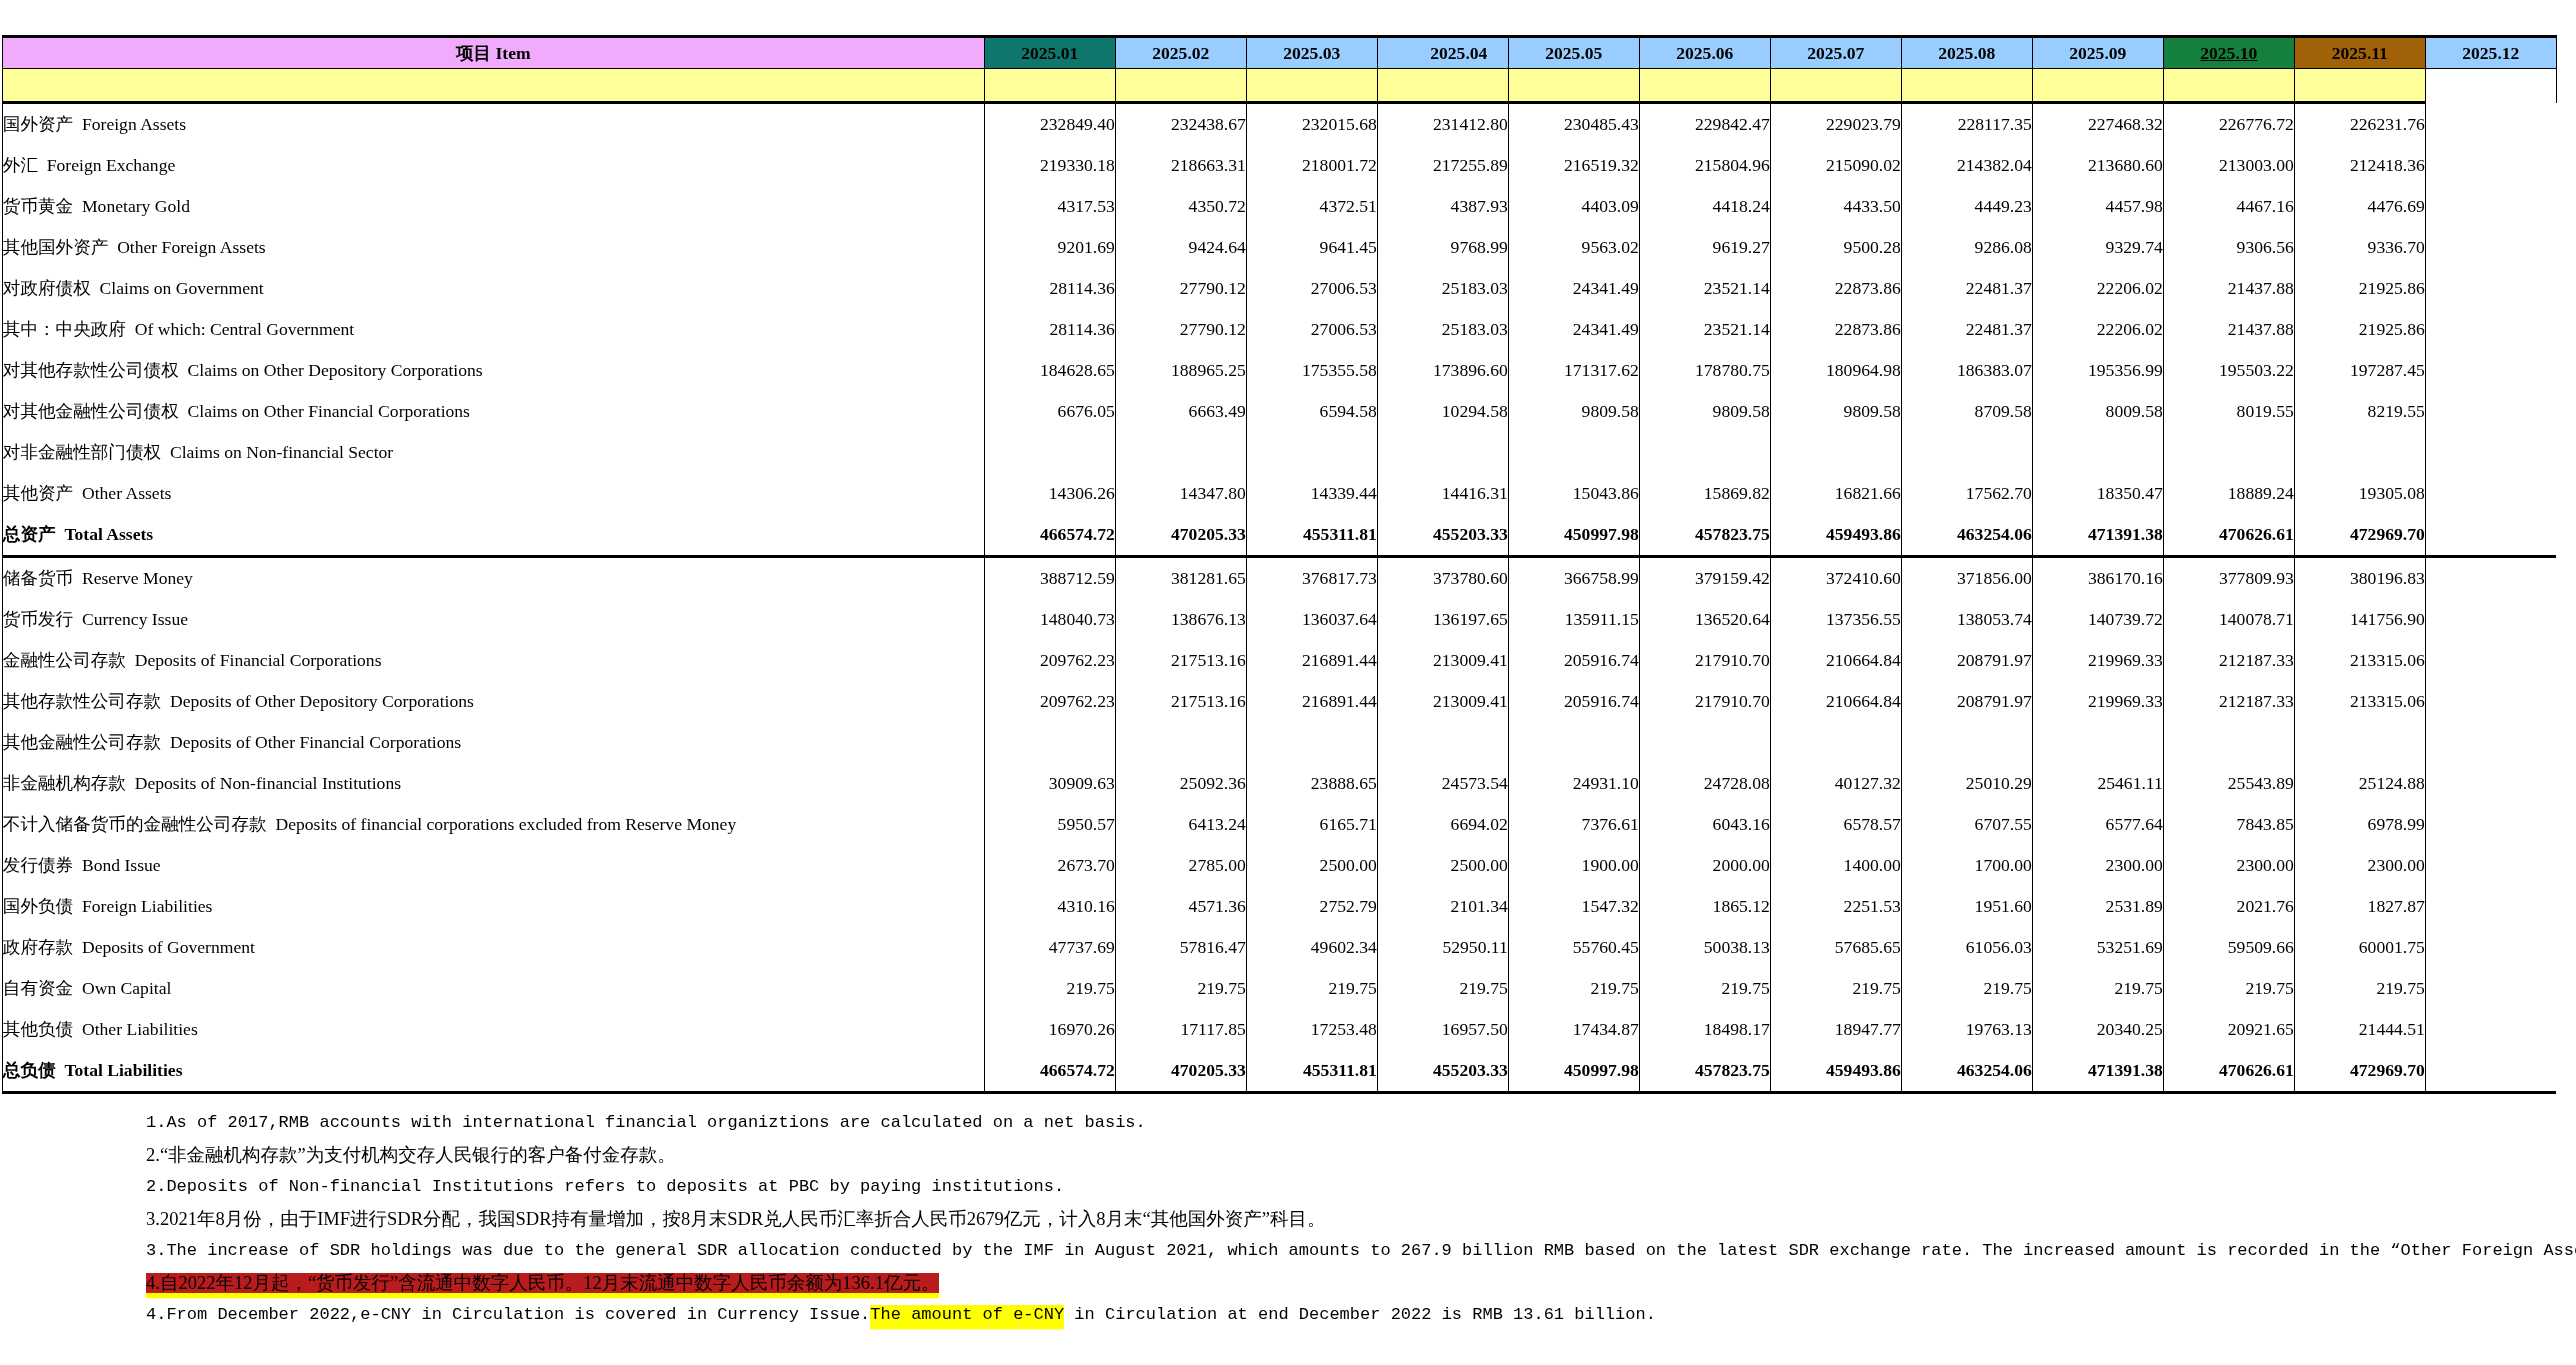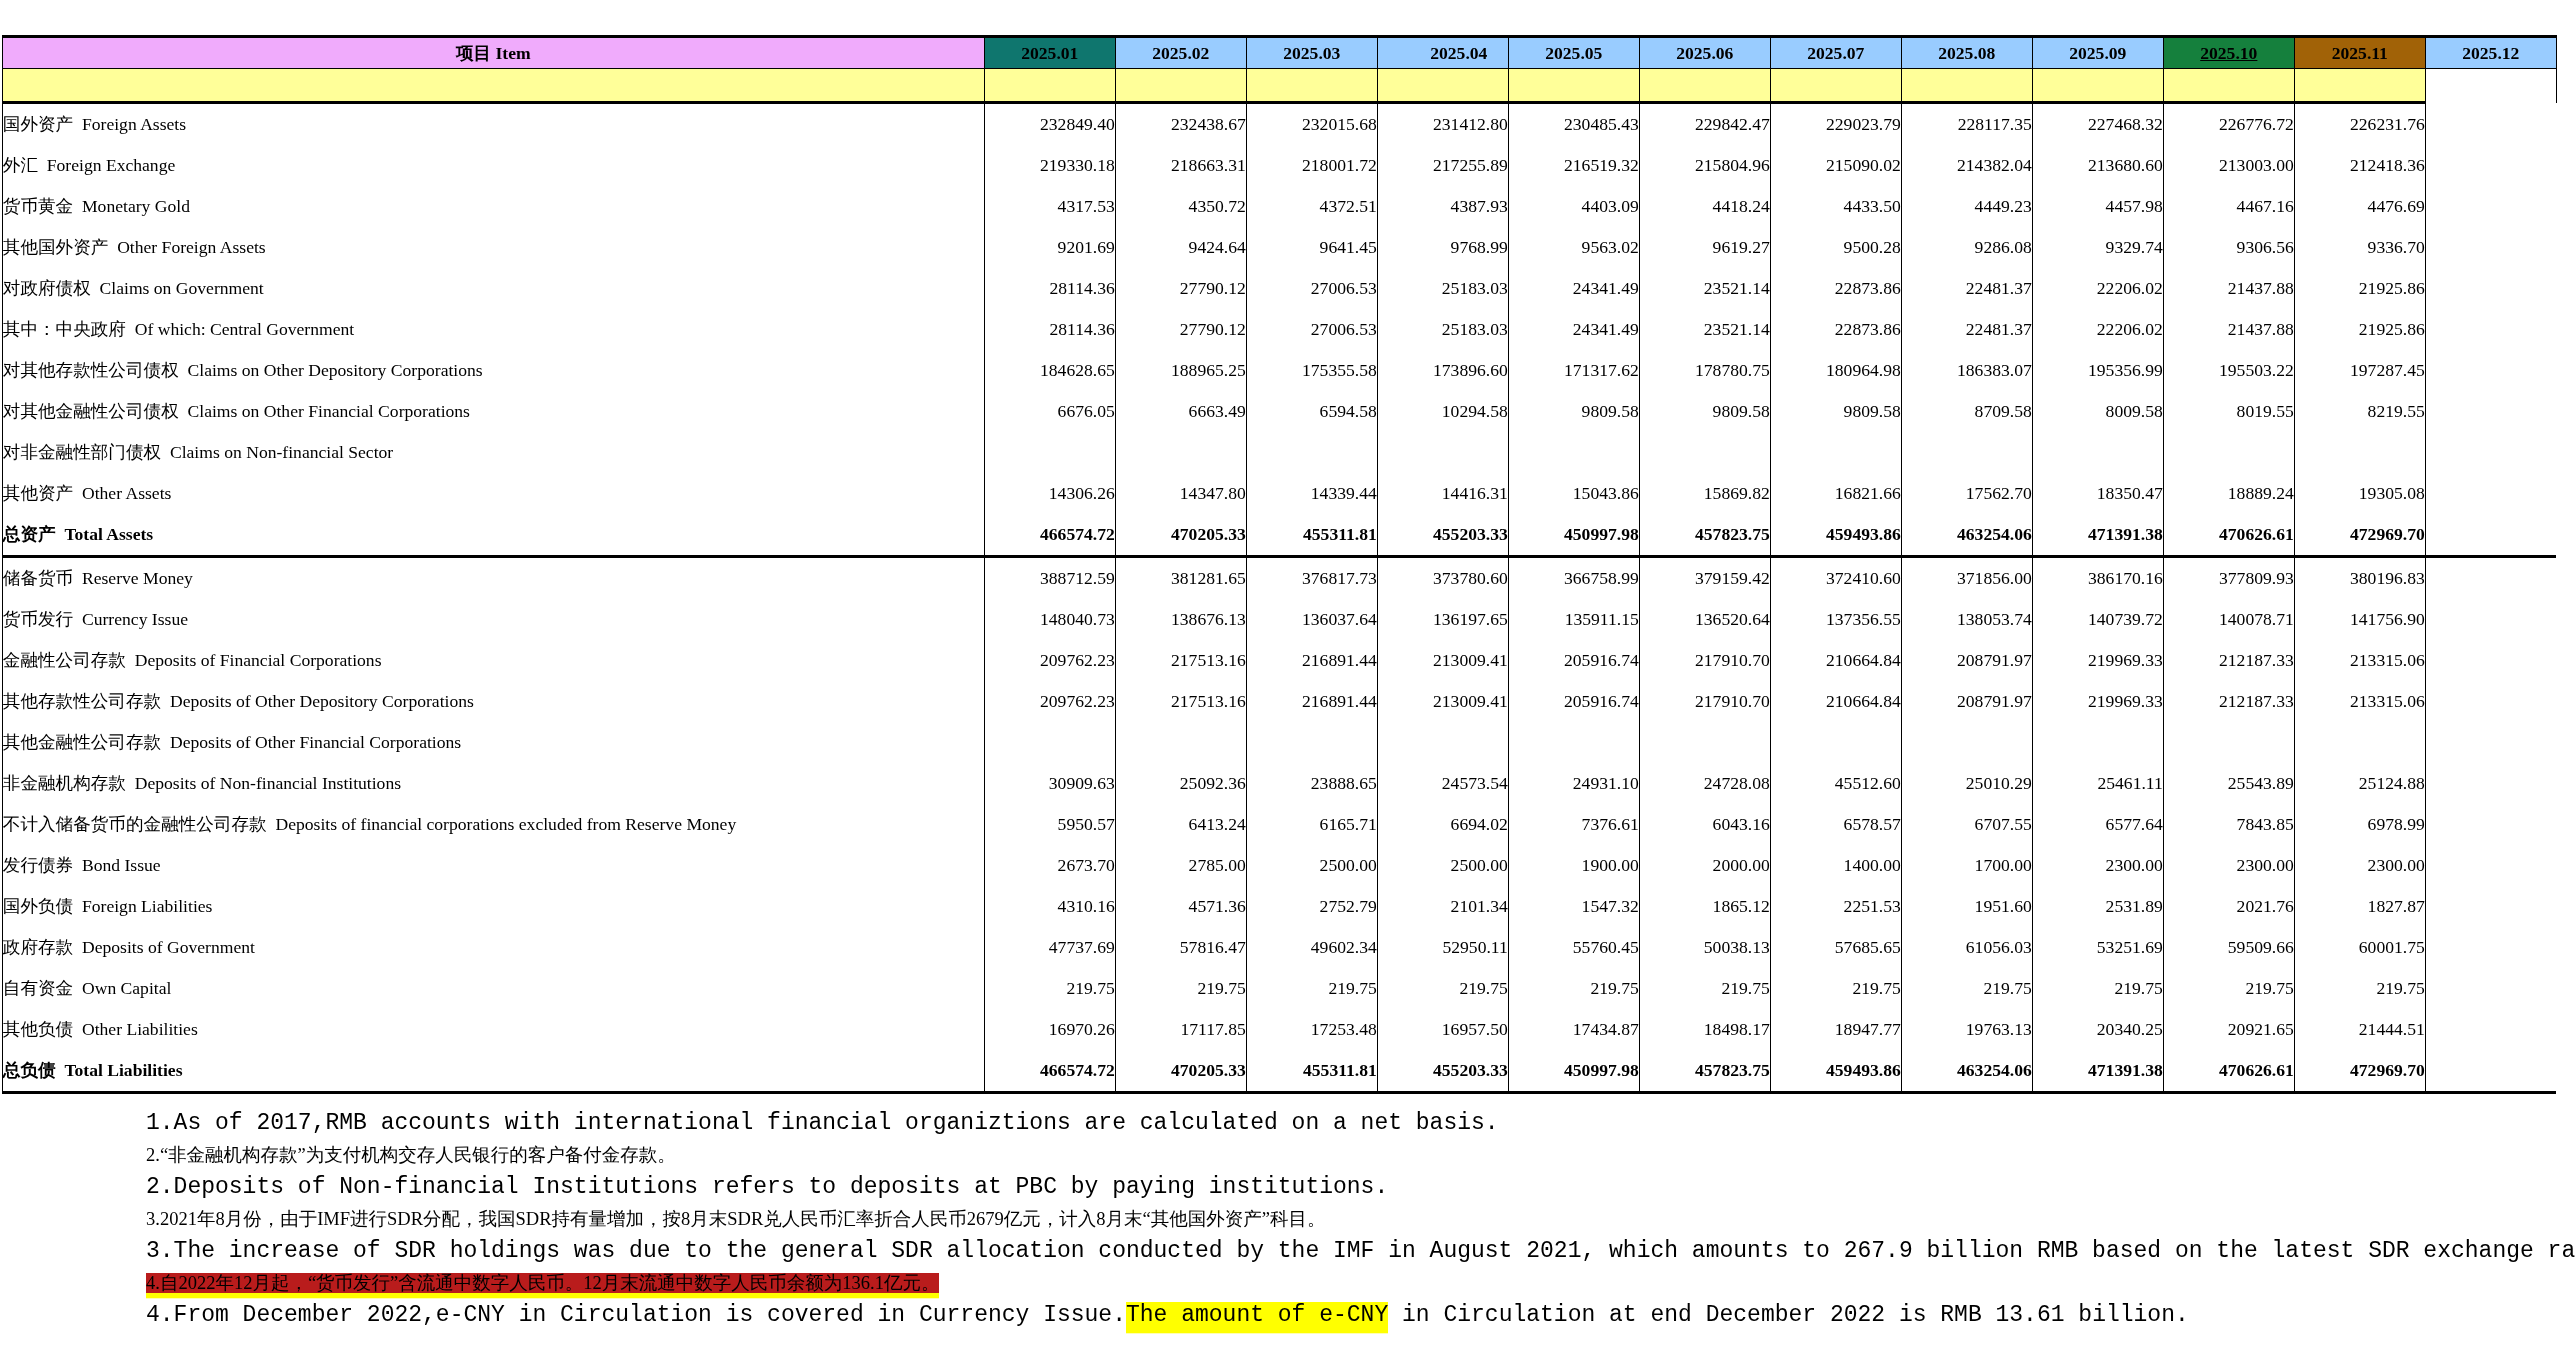--- a/index.html
+++ b/index.html
@@ -36,21 +36,21 @@
   td.lvl2{padding-left:63px;}
   td.lvl3{padding-left:97px;}
   
   #notes{
     position:absolute;left:0;top:1107px;width:2576px;
   }
   .note{
     display:block;white-space:pre;line-height:32px;height:32px;
   }
   .note.zh{font-size:18.5px;font-family:"Liberation Serif","DejaVu Serif",serif;}
-  .note.en{font-size:23px;font-family:"Liberation Mono","DejaVu Sans Mono",monospace;}
+  .note.en{font-size:17px;font-family:"Liberation Mono","DejaVu Sans Mono",monospace;}
   .note.ind0{padding-left:66px;}
   .note.ind1{padding-left:146px;}
   .hl{background:#FFFF00;}
   .note .hl{box-shadow:0 5.3px 0 0 #FFFF00;}
 </style>
 </head>
 <body>
 
 <table id="bs-table">
   <colgroup id="bs-cols">
@@ -340,21 +340,21 @@
         <td class="dec"></td>
       </tr>
       <tr class="data">
         <td class="label lvl2">非金融机构存款  Deposits of Non-financial Institutions</td>
         <td class="num">30909.63</td>
         <td class="num">25092.36</td>
         <td class="num">23888.65</td>
         <td class="num">24573.54</td>
         <td class="num">24931.10</td>
         <td class="num">24728.08</td>
-        <td class="num">45512.60</td>
+        <td class="num">40127.32</td>
         <td class="num">25010.29</td>
         <td class="num">25461.11</td>
         <td class="num">25543.89</td>
         <td class="num">25124.88</td>
         <td class="dec"></td>
       </tr>
       <tr class="data">
         <td class="label lvl1">不计入储备货币的金融性公司存款  Deposits of financial corporations excluded from Reserve Money</td>
         <td class="num">5950.57</td>
         <td class="num">6413.24</td>

